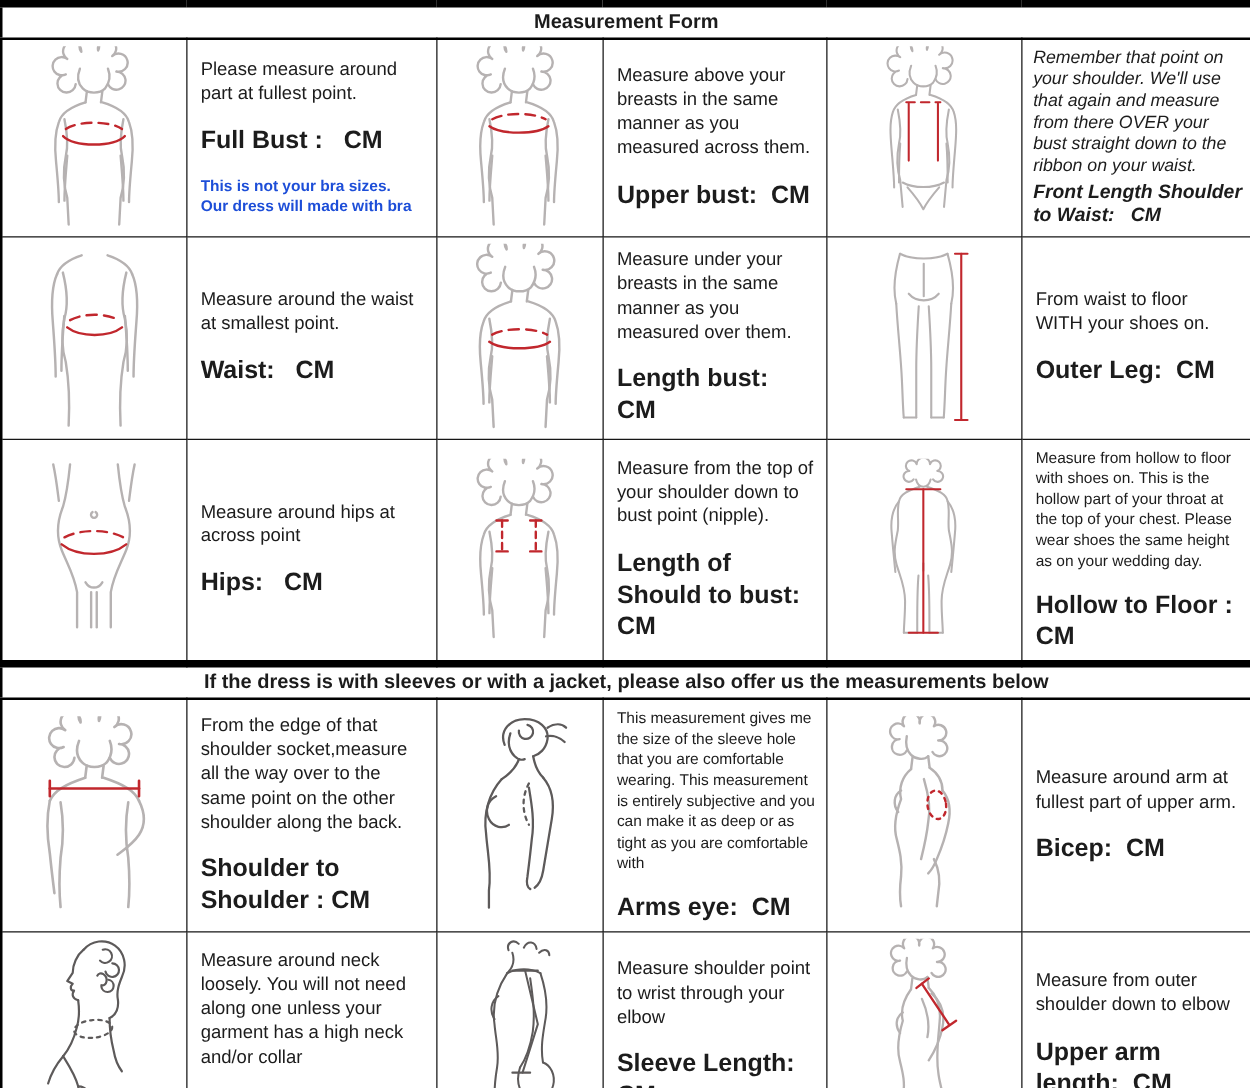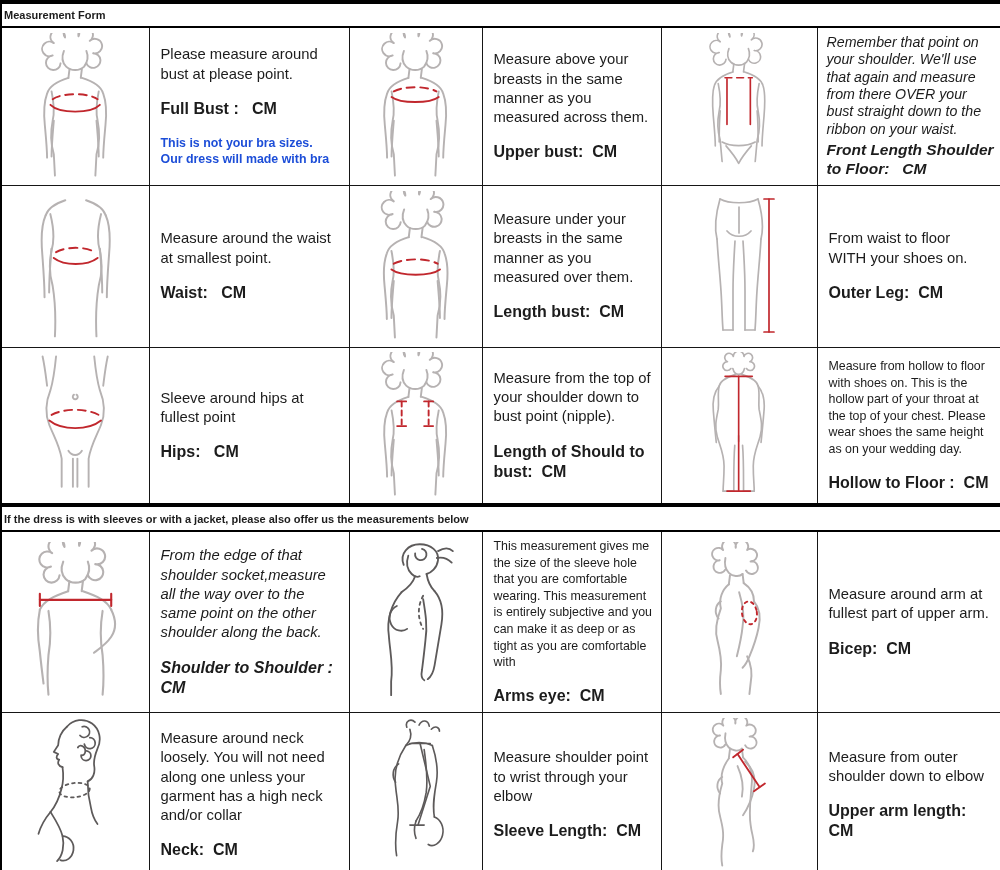--- a/index.html
+++ b/index.html
@@ -1,23 +1,23 @@
 <!DOCTYPE html>
 <html><head>
 <meta charset="utf-8">
 <style>
   * { box-sizing: border-box; }
   body { margin: 0; background: #fff; width: 1000px; font-family: "Liberation Sans", sans-serif; color: #1c1c1c; }
   table { border-collapse: collapse; table-layout: fixed; width: 1000px; border: 2px solid #000; }
   td { border: 1px solid #161616; vertical-align: middle; padding: 0; overflow: hidden; }
-  tr.title-row td { height: 25px; text-align: left; font-weight: bold; font-size: 11px; padding: 3px 2px; border-bottom: 2px solid #000; border-top: 4px solid #000000; }
+  tr.title-row td { height: 25px; text-align: center; font-weight: bold; font-size: 16px; padding: 3px 2px; border-bottom: 2px solid #000; border-top: 6px solid #000000; }
   td.text-cell { padding: 6px 8px 6px 11px; }
   .desc { font-size: 14.8px; line-height: 1.3; white-space: pre-wrap; }
   .desc.small { font-size: 12.4px; line-height: 1.34; }
-  .label { font-size: 16px; font-weight: bold; margin-top: 15px; white-space: pre-wrap; line-height: 1.25; }
+  .label { font-size: 20px; font-weight: bold; margin-top: 15px; white-space: pre-wrap; line-height: 1.25; }
   .note { font-size: 12.4px; font-weight: bold; color: #1d4ed8; margin-top: 16px; white-space: pre-line; line-height: 1.3; }
   td.text-cell.tight { padding: 4px 6px 4px 9px; }
   .tight .desc { font-size: 14.2px; line-height: 1.22; }
   .tight .label { margin-top: 2px; font-size: 15.5px; }
   td.fig-cell { text-align: center; }
   .fig { display: flex; align-items: center; justify-content: center; height: 100%; }
   .fig svg path, .fig svg ellipse { fill: none; stroke: #b6b2b2; stroke-width: 1.7; stroke-linecap: round; stroke-linejoin: round; }
   .fig.dark svg path, .fig.dark svg ellipse { stroke: #5d5a5a; stroke-width: 1.6; }
   .fig svg .red { stroke: #c1272d; }
   .fig svg .dash { stroke-dasharray: 7 5; }
@@ -54,21 +54,21 @@
               <path d="M29,52 C31,62 32,70 30,78 C28,88 28,98 31,108 L32,127"></path>
               <path d="M56,40 C66,43 73,47 75,54 C78,62 78,72 77,82 C76,93 75,103 75,111"></path>
               <path d="M69,78 C70,90 71,100 71,110"></path>
               <path d="M71,52 C69,62 68,70 70,78 C72,88 72,98 69,108 L68,127"></path>
               <path class="red" stroke-width="2.6" d="M28,64 C36,72 64,72 72,64"></path>
               <path class="red dash" stroke-width="2.4" d="M30,59 C38,53 62,53 70,59"></path>
             </svg>
           </div>
         </td>
         <td class="text-cell" style="height: 158px;">
-          <div class="desc">Please measure around bust at please point.</div>
+          <div class="desc">Please measure around part at fullest point.</div>
           <div class="label">Full Bust :   CM</div>
           <div class="note">This is not your bra sizes.
 Our dress will made with bra</div>
         </td>
         <td class="fig-cell" style="height: 158px;">
           <div class="fig">
             <svg viewBox="0 0 100 130" style="height:146px">
               <path d="M37,27 a6.5,6.5 0 1 1 -7,-7 a6.5,6.5 0 1 1 1,-11 a6.5,6.5 0 1 1 10,-5 a7,7 0 1 1 12,-1 a6.5,6.5 0 1 1 10,4 a6.5,6.5 0 1 1 3,11 a6.5,6.5 0 1 1 -6,9"></path>
               <path d="M40,16 C38,21 38,26 42,30 C46,34 54,34 58,30 C61,26 62,21 60,16"></path>
               <path d="M45,32 L44,40 M56,32 L55,40"></path>
@@ -101,21 +101,21 @@
               <path d="M71,52 C69,62 68,72 70,80 C72,90 72,100 69,110 L67,132"></path>
               <path d="M33,112 C42,117 58,117 67,112"></path>
               <path d="M37,116 C44,124 48,130 50,134 C52,130 56,124 63,116"></path>
               <path class="red dash" stroke-width="2.2" d="M36,46 L64,46"></path>
               <path class="red" stroke-width="2.2" d="M38,47 L38,94 M62,47 L62,94"></path>
             </svg>
           </div>
         </td>
         <td class="text-cell tight" style="height: 158px; font-style: italic;">
           <div class="desc">Remember that point on your shoulder. We'll use that again and measure from there OVER your bust straight down to the ribbon on your waist.</div>
-          <div class="label">Front Length Shoulder to Floor:   CM</div>
+          <div class="label">Front Length Shoulder to Waist:   CM</div>
         </td>
       </tr>
       <tr>
         <td class="fig-cell" style="height: 162px;">
           <div class="fig">
             <svg viewBox="0 0 100 130" style="height:150px">
               <path d="M41,8 C32,11 26,15 24,21"></path>
               <path d="M59,8 C68,11 74,15 76,21"></path>
               <path d="M24,21 C20,30 20,42 21,54 C22,68 23,80 23,92"></path>
               <path d="M29,50 C28,62 27,74 27,88"></path>
@@ -187,21 +187,21 @@
               <path d="M44,88 C47,93 53,93 56,88"></path>
               <path d="M48,95 C48,104 48,112 48,120"></path>
               <path d="M52,95 C52,104 52,112 52,120"></path>
               <path d="M49,38 a2.2,2.2 0 1 0 2.2,0"></path>
               <path class="red" stroke-width="2.6" d="M27,61 C38,70 62,70 73,61"></path>
               <path class="red dash" stroke-width="2.2" d="M29,56 C40,50 60,50 71,56"></path>
             </svg>
           </div>
         </td>
         <td class="text-cell" style="height: 158px;">
-          <div class="desc">Sleeve around hips at fullest point</div>
+          <div class="desc">Measure around hips at across point</div>
           <div class="label">Hips:   CM</div>
         </td>
         <td class="fig-cell" style="height: 158px;">
           <div class="fig">
             <svg viewBox="0 0 100 130" style="height:146px">
               <path d="M37,27 a6.5,6.5 0 1 1 -7,-7 a6.5,6.5 0 1 1 1,-11 a6.5,6.5 0 1 1 10,-5 a7,7 0 1 1 12,-1 a6.5,6.5 0 1 1 10,4 a6.5,6.5 0 1 1 3,11 a6.5,6.5 0 1 1 -6,9"></path>
               <path d="M40,16 C38,21 38,26 42,30 C46,34 54,34 58,30 C61,26 62,21 60,16"></path>
               <path d="M45,32 L44,40 M56,32 L55,40"></path>
               <path d="M44,40 C34,43 27,47 25,54 C22,62 22,72 23,82 C24,93 25,103 25,111"></path>
               <path d="M31,78 C30,90 29,100 29,110"></path>
@@ -260,21 +260,21 @@
               <path d="M56,40 C68,44 76,48 79,55"></path>
               <path d="M21,55 C19,65 19,77 21,89 C22,99 23,107 24,115"></path>
               <path d="M28,56 C30,68 30,80 28,92 C27,104 27,114 28,124"></path>
               <path d="M79,55 C83,63 83,71 79,77 C75,83 69,87 65,90"></path>
               <path d="M72,56 C70,68 70,80 72,92 C73,104 73,114 72,124"></path>
               <path class="red" stroke-width="2.6" d="M21,47 L79,47"></path>
               <path class="red" stroke-width="2" d="M21,42 L21,52 M79,42 L79,52"></path>
             </svg>
           </div>
         </td>
-        <td class="text-cell" style="height: 172px; font-style: italic;">
+        <td class="text-cell" style="height: 172px;">
           <div class="desc">From the edge of that shoulder socket,measure all the way over to the same point on the other shoulder along the back.</div>
           <div class="label">Shoulder to Shoulder : CM</div>
         </td>
         <td class="fig-cell" style="height: 172px;">
           <div class="fig dark">
             <svg viewBox="0 0 100 140" style="height:160px">
               <path d="M40,20 C36,10 44,2 54,2 C64,2 71,8 70,16 C69,23 64,27 60,28"></path>
               <path d="M70,8 C75,5 80,5 83,8"></path>
               <path d="M69,14 C74,13 79,15 82,18"></path>
               <path d="M56,6 a5,5 0 1 1 -6,4"></path>

